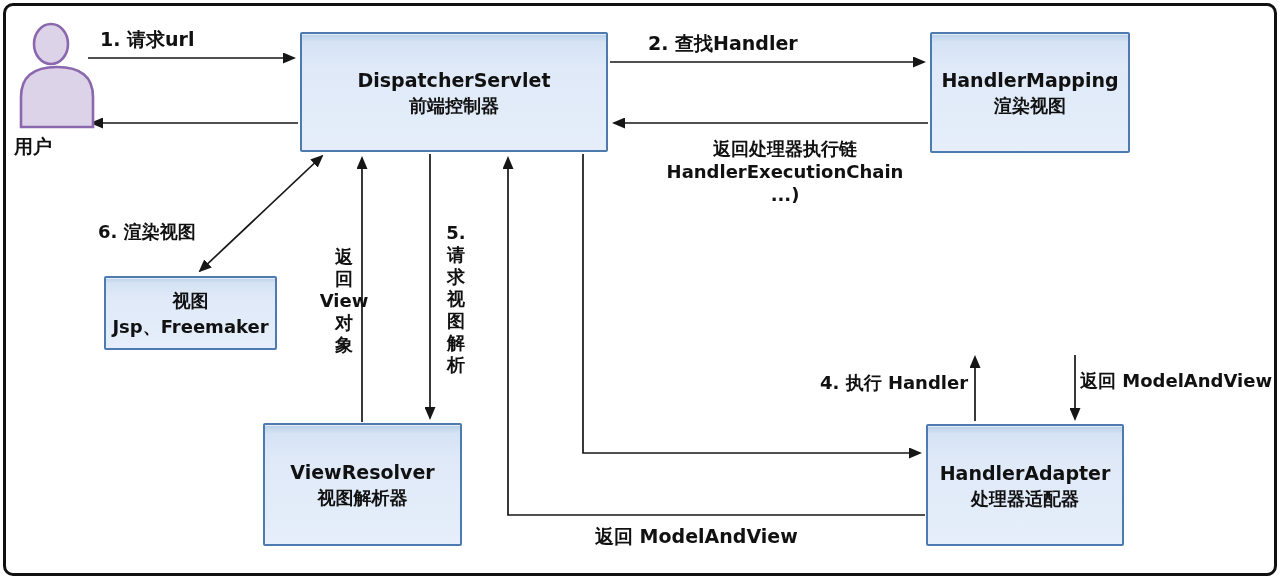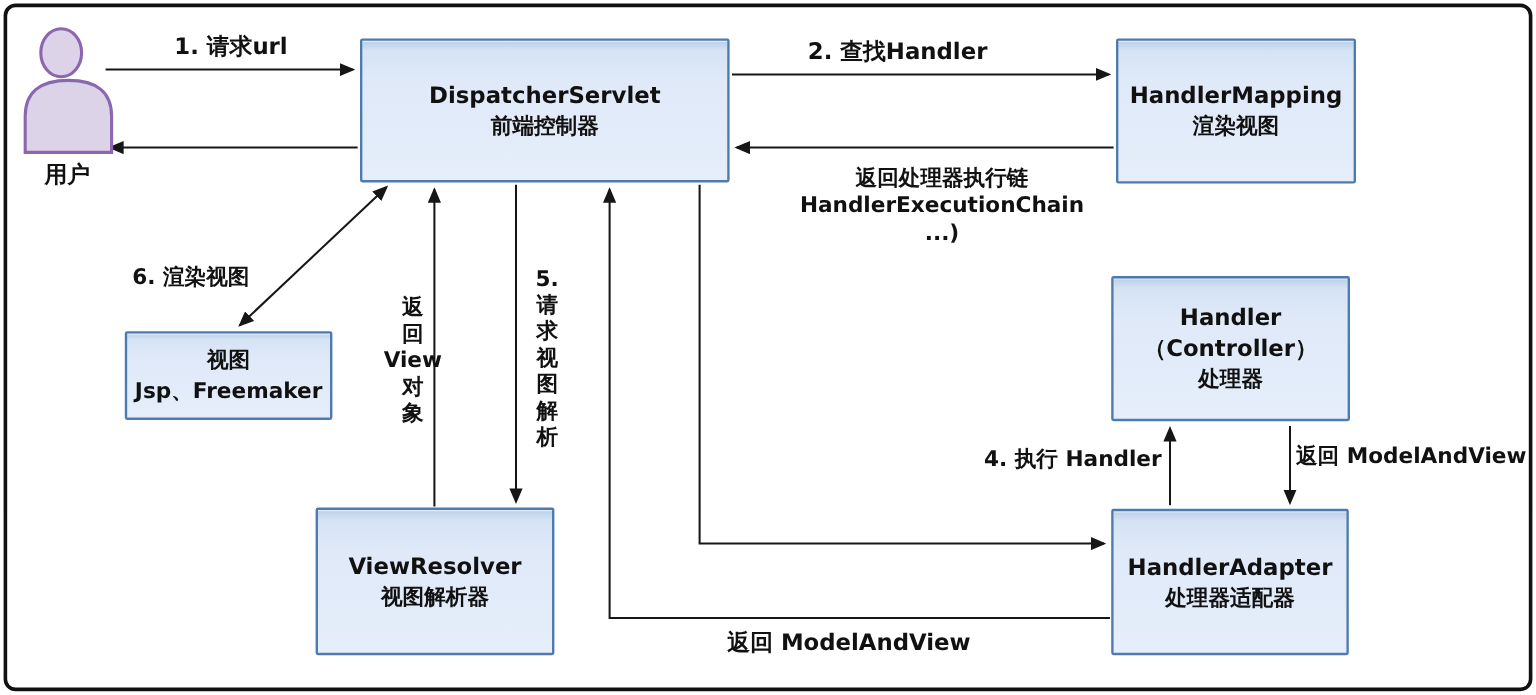--- a/index.html
+++ b/index.html
@@ -9,21 +9,21 @@
   .frame{position:absolute;inset:3px;border:3px solid #111;border-radius:10px;pointer-events:none;}
   .wires{position:absolute;left:0;top:0;width:1280px;height:579px;}
   .node{position:absolute;border:2px solid #4d7bb0;border-radius:2px;
         background:linear-gradient(to bottom,#b9cfe8 0,#d5e3f4 7%,#dfe9f8 28%,#e5eefa 100%);
         box-shadow:inset 0 1px 0 rgba(255,255,255,.6);
         display:flex;flex-direction:column;align-items:center;justify-content:center;
         text-align:center;font-weight:700;}
   .node .t{font-size:19px;line-height:26px;text-align:center;}
   .node .s{font-size:18px;line-height:25px;}
   .lbl{position:absolute;font-weight:700;font-size:18px;line-height:22px;white-space:nowrap;}
-  .ctr{text-align:center;white-space:normal;}
+  .ctr{text-align:left;white-space:normal;}
   .big{font-size:19px;}
   .vcol{white-space:normal;text-align:center;}
   .vcol div{line-height:22px;}
   .chain{white-space:normal;text-align:center;line-height:23px;}
 </style>
 </head>
 <body>
 
 <div class="stage">
 
@@ -59,24 +59,20 @@
   <div class="node" style="left:300px;top:32px;width:304px;height:116px">
     <div class="t">DispatcherServlet</div>
     <div class="s">前端控制器</div>
   </div>
 
   <div class="node" style="left:930px;top:32px;width:196px;height:117px">
     <div class="t">HandlerMapping</div>
     <div class="s">渲染视图</div>
   </div>
 
-  <div class="node" style="left:926px;top:230px;width:195px;height:117px">
-    <div class="t">Handler（Controller）</div>
-    <div class="s">处理器</div>
-  </div>
 
   <div class="node" style="left:926px;top:424px;width:194px;height:118px">
     <div class="t">HandlerAdapter</div>
     <div class="s">处理器适配器</div>
   </div>
 
   <div class="node" style="left:263px;top:423px;width:195px;height:119px">
     <div class="t">ViewResolver</div>
     <div class="s">视图解析器</div>
   </div>

